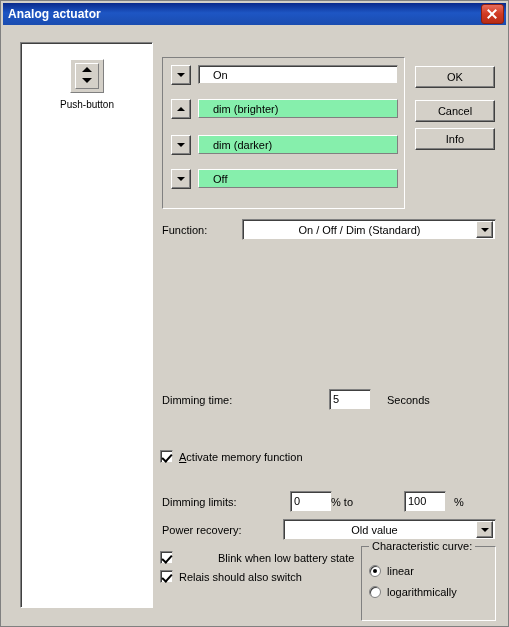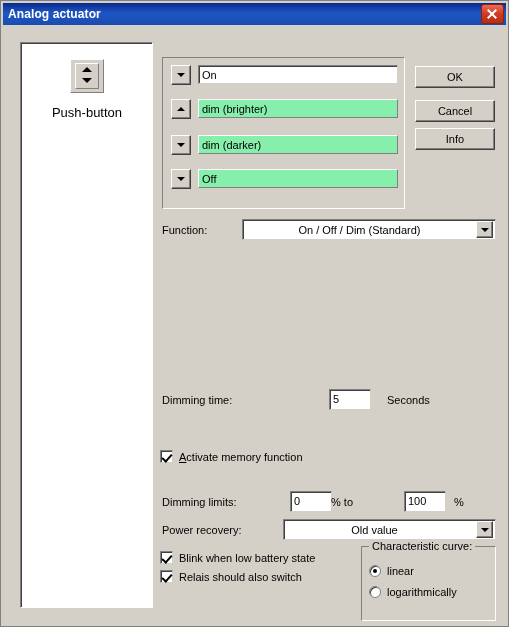--- a/index.html
+++ b/index.html
@@ -129,22 +129,22 @@
   }
   .device-icon .arrow-up {
     top: 7px;
     border-bottom: 5px solid #000;
   }
   .device-icon .arrow-dn {
     top: 18px;
     border-top: 5px solid #000;
   }
   .device-label {
-    margin-top: 13px;
-    font-size: 13px;
+    margin-top: 5px;
+    font-size: 10px;
     line-height: 13px;
   }
 
   
   .group-rows {
     position: absolute;
     left: 159px;
     top: 30px;
     width: 243px;
     height: 152px;
@@ -185,21 +185,21 @@
     border-right: 4px solid transparent;
     margin-left: -4px;
   }
   .row-btn .tri-up { border-bottom: 4px solid #000; margin-top: -2px; }
   .row-btn .tri-dn { border-top: 4px solid #000; margin-top: -2px; }
 
   .row-field {
     flex: 1;
     height: 19px;
     line-height: 19px;
-    padding-left: 3px;
+    padding-left: 14px;
     box-sizing: border-box;
     font-size: 11px;
   }
   .row-field.edit {
     background: #ffffff;
     border: 1px solid #808080;
     border-right-color: #d4d0c8;
     border-bottom-color: #d4d0c8;
     box-shadow: inset 1px 1px 0 #404040;
   }
@@ -461,21 +461,21 @@
     <div class="lbl" style="left:328px; top:469px;">% to</div>
     <div class="textbox" style="left:401px; top:464px; width:42px;">100</div>
     <div class="lbl" style="left:451px; top:469px;">%</div>
 
     <div class="lbl" style="left:159px; top:497px;">Power recovery:</div>
     <div class="combo" style="left:280px; top:492px; width:213px;gap:11px;">
       <span class="txt">Old value</span>
       <span class="arrow-box"></span>
     </div>
 
-    <div class="check-row" style="left:157px; top:524px;">
+    <div class="check-row" style="left:157px; top:524px;gap:39px;">
       <span class="cb checked"></span>
       <span class="cb-label">Blink when low battery state</span>
     </div>
     <div class="check-row" style="left:157px; top:543px;">
       <span class="cb checked"></span>
       <span class="cb-label">Relais should also switch</span>
     </div>
 
     <div class="groupbox" style="left:358px; top:519px; width:135px; height:75px;">
       <span class="groupbox-title">Characteristic curve:</span>

